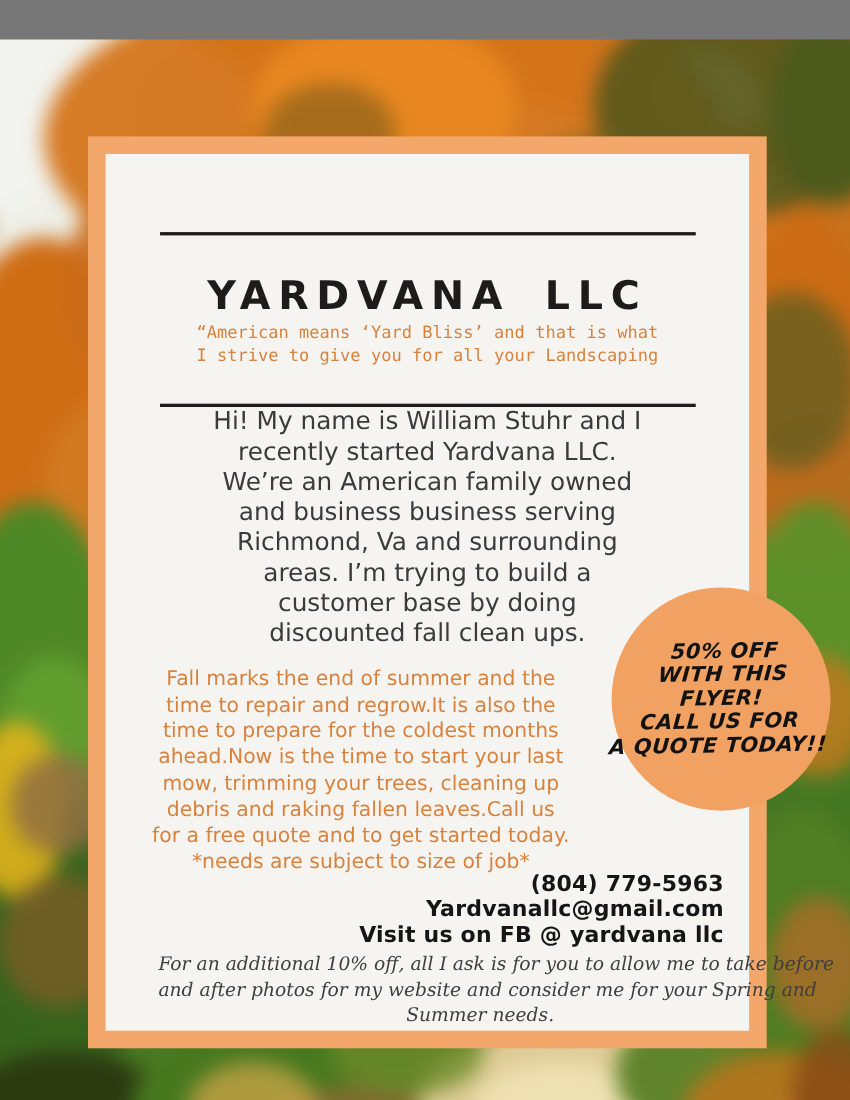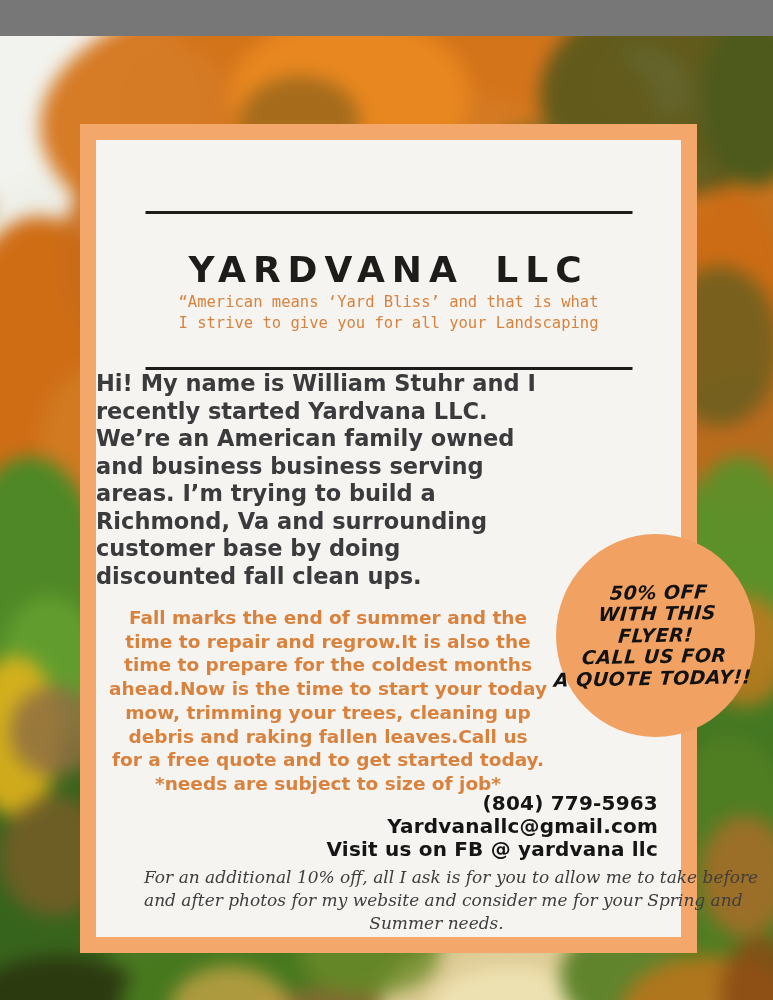--- a/index.html
+++ b/index.html
@@ -30,26 +30,26 @@
     position:absolute;top:109px;left:0;width:100%;text-align:center;
     font-size:36px;font-weight:bold;letter-spacing:7px;word-spacing:12px;
     color:var(--ink,#1D1C1A);white-space:nowrap;
   }
   .tagline{
     position:absolute;top:152px;left:0;width:100%;text-align:center;
     font-family:"DejaVu Sans Mono",monospace;font-size:15.5px;line-height:21px;
     color:var(--text-orange,#D9823D);
   }
   .intro{
-    position:absolute;top:230px;left:0;width:100%;text-align:left;
-    font-size:22.5px;line-height:27.5px;font-weight:bold;color:var(--body-ink,#3B3B3D);
+    position:absolute;top:230px;left:0;width:100%;text-align:center;
+    font-size:22.5px;line-height:27.5px;font-weight:normal;color:var(--body-ink,#3B3B3D);
   }
   .pitch{
     position:absolute;top:466px;left:6px;width:452px;text-align:center;
-    font-size:18.5px;line-height:23.7px;font-weight:bold;color:var(--text-orange,#DB8540);
+    font-size:18.5px;line-height:23.7px;font-weight:normal;color:var(--text-orange,#DB8540);
     white-space:nowrap;
   }
   .contact{
     position:absolute;top:652px;right:23px;text-align:right;
     font-size:20px;line-height:23px;font-weight:bold;color:#151515;letter-spacing:.2px;
     white-space:nowrap;
   }
   .footer-note{
     position:absolute;top:726px;left:0;width:100%;text-align:center;
     font-family:"DejaVu Serif",serif;font-style:italic;font-size:17px;line-height:23px;
@@ -129,31 +129,31 @@
         <div>I strive to give you for all your Landscaping</div>
       </div>
 
       <div class="rule rule-bottom"></div>
 
       <div class="intro">
         <div>Hi! My name is William Stuhr and I</div>
         <div>recently started Yardvana LLC.</div>
         <div>We’re an American family owned</div>
         <div>and business business serving</div>
+        <div>Richmond, Va and surrounding</div>
         <div>areas. I’m trying to build a</div>
-        <div>Richmond, Va and surrounding</div>
         <div>customer base by doing</div>
         <div>discounted fall clean ups.</div>
       </div>
 
       <div class="pitch">
         <div>Fall marks the end of summer and the</div>
         <div>time to repair and regrow.It is also the</div>
         <div>time to prepare for the coldest months</div>
-        <div>ahead.Now is the time to start your today</div>
+        <div>ahead.Now is the time to start your last</div>
         <div>mow, trimming your trees, cleaning up</div>
         <div>debris and raking fallen leaves.Call us</div>
         <div>for a free quote and to get started today.</div>
         <div>*needs are subject to size of job*</div>
       </div>
 
       <div class="contact">
         <div>(804) 779-5963</div>
         <div>Yardvanallc@gmail.com</div>
         <div>Visit us on FB @ yardvana llc</div>

